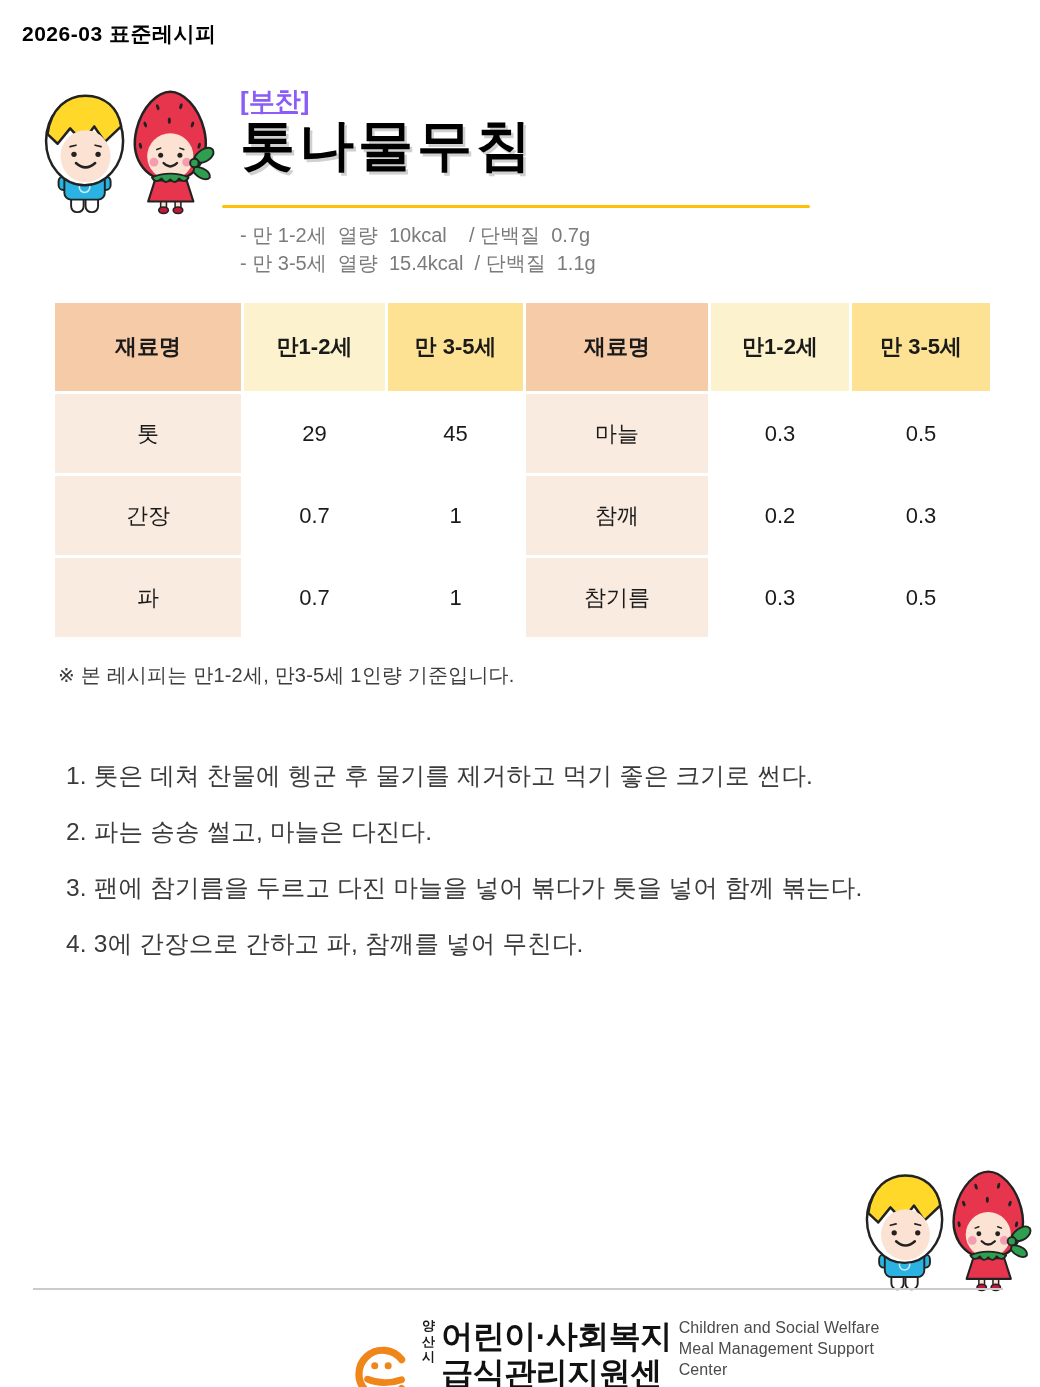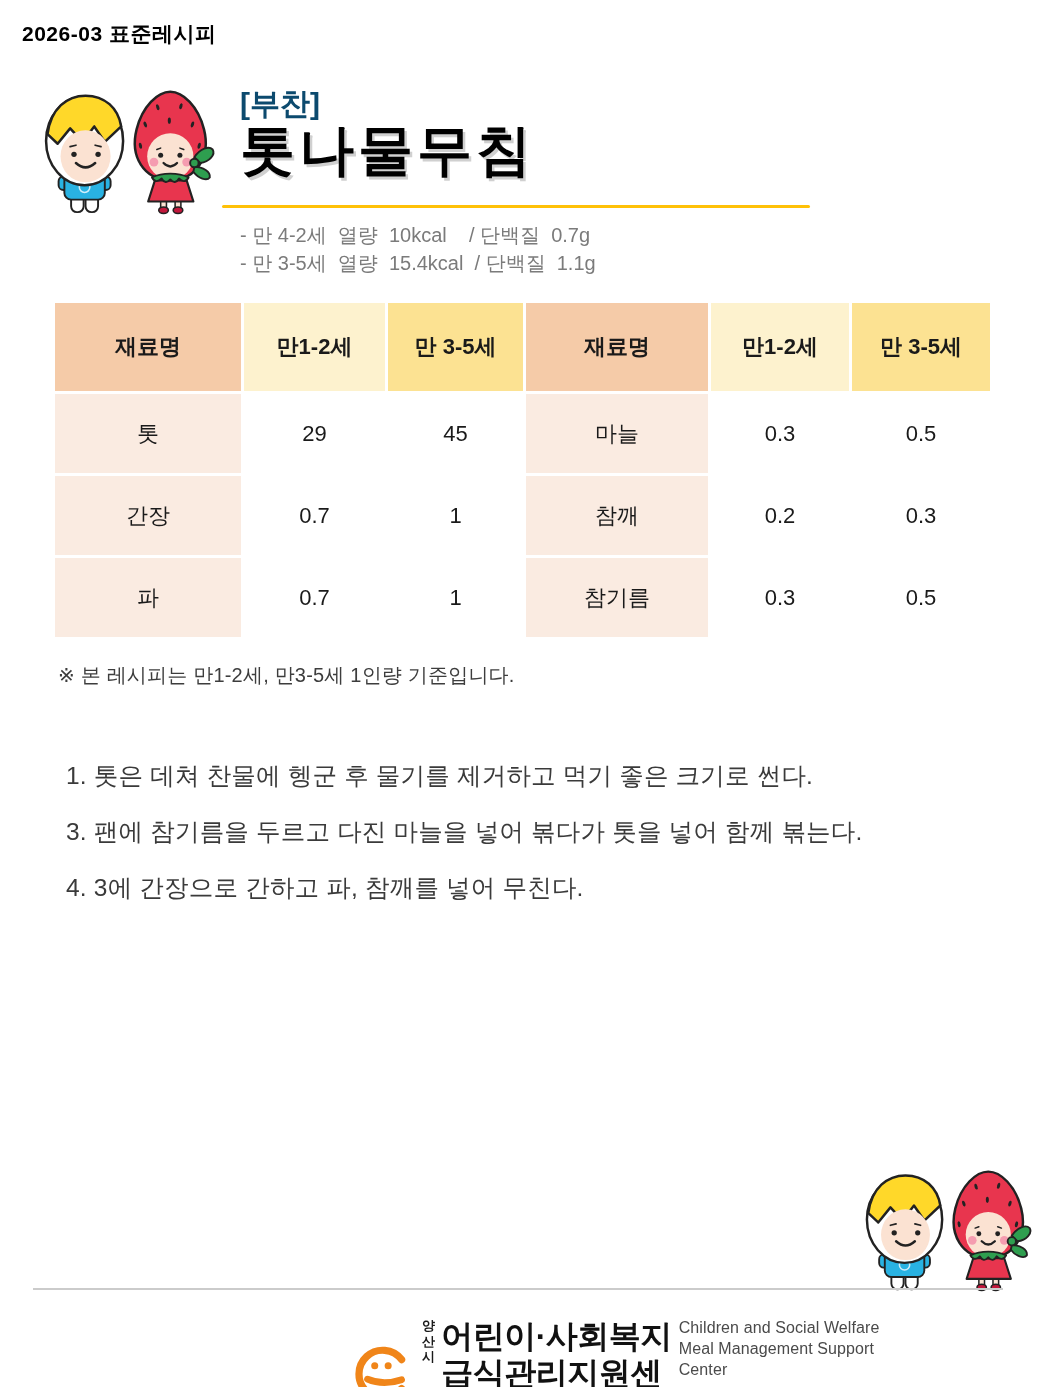--- a/index.html
+++ b/index.html
@@ -12,21 +12,21 @@
 
   .doc-label {
     position: absolute; left: 22px; top: 20px;
     font-size: 21px; font-weight: bold; color: #000;
     letter-spacing: 0.5px;
   }
 
   
   .hero-mascots { position: absolute; left: 34px; top: 86px; width: 184px; height: 130px; }
   .hero-text { position: absolute; left: 240px; top: 88px; }
-  .hero-category { font-size: 30px; font-weight: bold; color: #0c4a6e; line-height: 1.05; }
+  .hero-category { font-size: 26px; font-weight: bold; color: #8b5cf6; line-height: 1.05; text-decoration: underline; }
   .hero-title {
     font-size: 55px; font-weight: bold; color: #000; letter-spacing: 4px;
     line-height: 1.05; margin-top: 2px;
     text-shadow: 2.5px 2.5px 0 rgba(150,150,150,0.45);
   }
   .hero-underline {
     position: absolute; left: 222px; top: 205px; width: 588px; height: 3px;
     border-radius: 2px;
   }
   .nutrition {
@@ -167,21 +167,21 @@
   <svg class="hero-mascots">
     <use href="#mascots-symbol"></use>
   </svg>
 
   <div class="hero-text">
     <div class="hero-category">[부찬]</div>
     <div class="hero-title">톳나물무침</div>
   </div>
   <div class="hero-underline" style="background:#FFC107;"></div>
 
-  <div class="nutrition"><span>- 만 4-2세  열량  10kcal    / 단백질  0.7g</span>
+  <div class="nutrition"><span>- 만 1-2세  열량  10kcal    / 단백질  0.7g</span>
 <span>- 만 3-5세  열량  15.4kcal  / 단백질  1.1g</span></div>
 
   <table class="ing-table">
     <tbody>
         <tr class="hdr">
       <td class="c-name col-n1">재료명</td>
       <td class="c-a12 col-v1">만1-2세</td>
       <td class="c-a35 col-v2">만 3-5세</td>
       <td class="c-name col-n2">재료명</td>
       <td class="c-a12 col-v3">만1-2세</td>
@@ -211,20 +211,21 @@
       <td class="b-val">0.3</td>
       <td class="b-val">0.5</td>
     </tr>
   </tbody>
     </table>
 
   <div class="footnote">※ 본 레시피는 만1-2세, 만3-5세 1인량 기준입니다.</div>
 
   <div class="instructions">
     <div class="instr-item">1. 톳은 데쳐 찬물에 헹군 후 물기를 제거하고 먹기 좋은 크기로 썬다.</div>
+    <div class="instr-item">2. 파는 송송 썰고, 마늘은 다진다.</div>
     <div class="instr-item">3. 팬에 참기름을 두르고 다진 마늘을 넣어 볶다가 톳을 넣어 함께 볶는다.</div>
     <div class="instr-item">4. 3에 간장으로 간하고 파, 참깨를 넣어 무친다.</div>
   </div>
 
   <svg class="bottom-mascots">
     <use href="#mascots-symbol"></use>
   </svg>
 
   <div class="divider"></div>
 

